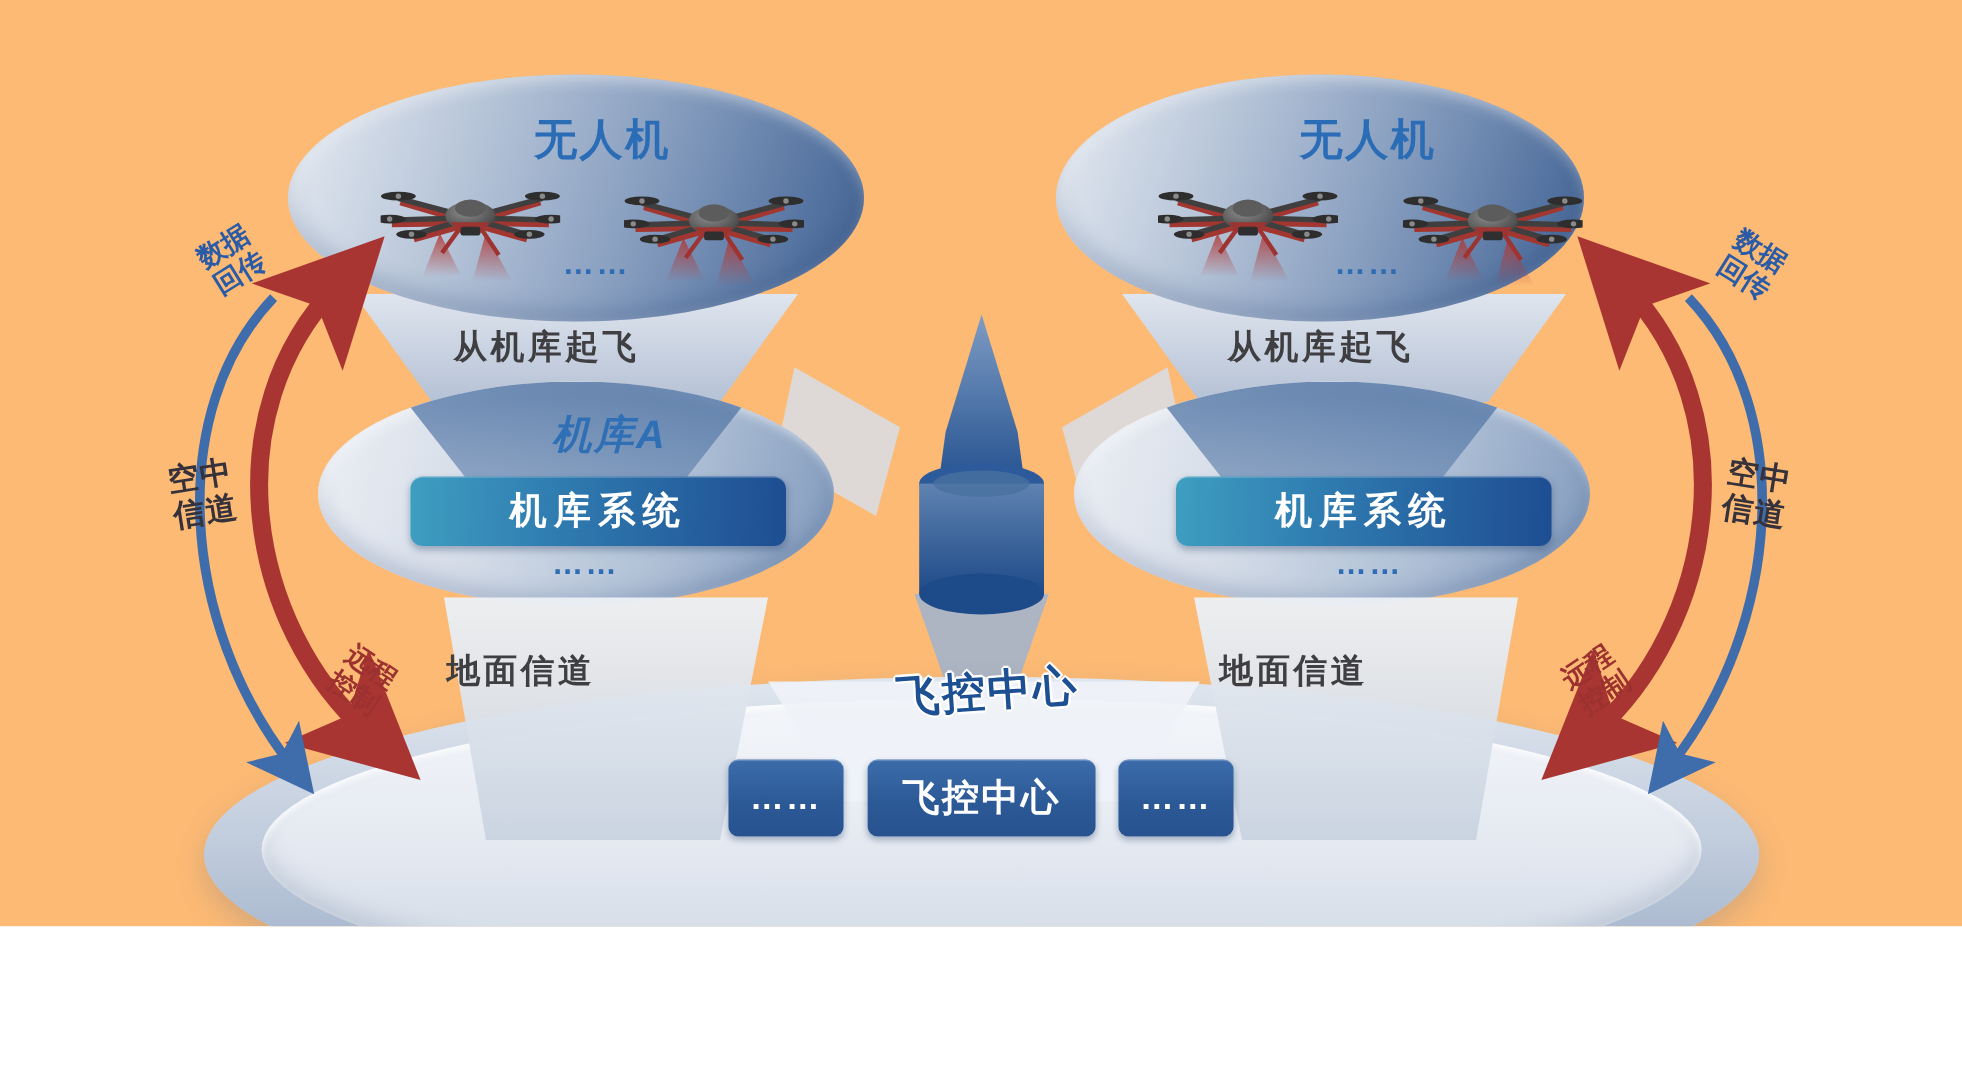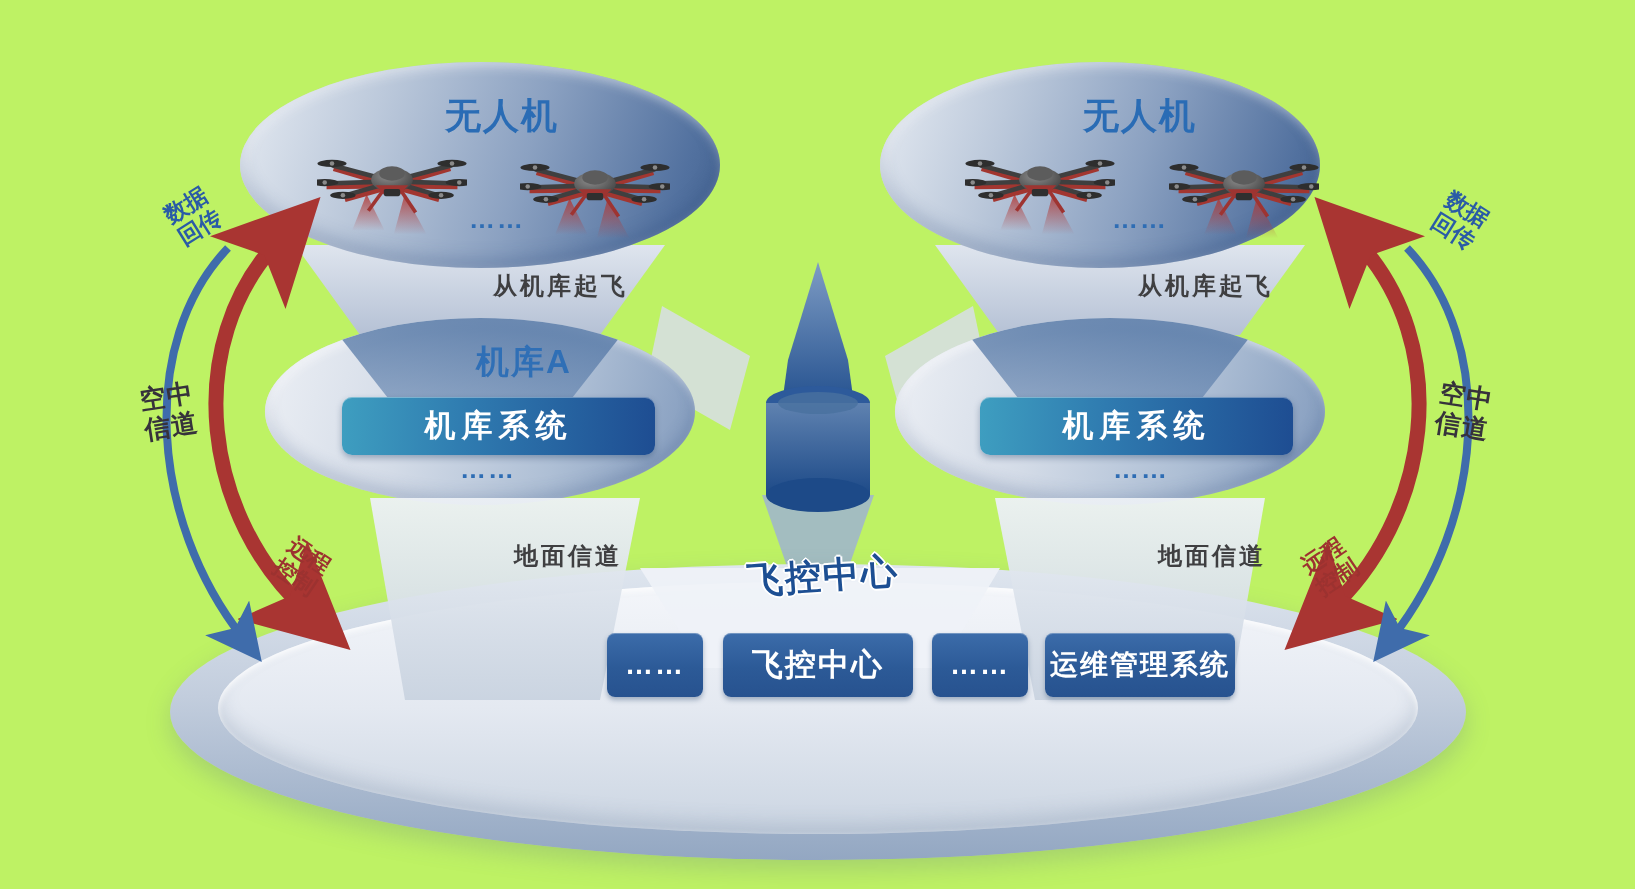--- a/index.html
+++ b/index.html
@@ -1,18 +1,18 @@
 <!DOCTYPE html>
 <html><head>
 <meta charset="utf-8">
 <style>
   html,body{margin:0;padding:0;background:#ffffff;}
   .canvas{
-    position:relative;width:1635px;height:889px;overflow:hidden;
-    font-family:"Liberation Sans",sans-serif;background:#bef264;
+    position:relative;width:1635px;height:772px;overflow:hidden;
+    font-family:"Liberation Sans",sans-serif;background:#fdba74;
   }
   .layer{position:absolute;left:0;top:0;width:1635px;height:889px;pointer-events:none;}
   .abs{position:absolute;}
 
   
   .top-ell{
     border-radius:50%;
     background:linear-gradient(108deg,#e6ebf2 0%,#bcc9db 28%,#8ba1c1 58%,#52719f 88%,#42618f 100%);
     box-shadow:inset 0 -8px 18px rgba(40,70,120,.28), inset 4px 4px 12px rgba(255,255,255,.6);
   }
@@ -34,21 +34,21 @@
     box-shadow:0 10px 24px rgba(90,110,140,.25);
   }
   .plat-inner{
     border-radius:50%;
     background:linear-gradient(180deg,#f4f6fa 0%,#e4e9f1 50%,#cbd5e2 100%);
     box-shadow:inset 0 3px 6px rgba(255,255,255,.9), inset 0 -10px 18px rgba(110,130,160,.25);
   }
 
   
   .uav-title{font-size:36px;font-weight:bold;color:#2a6cb5;text-align:center;letter-spacing:2px;}
-  .dark-label{font-size:24px;font-weight:600;color:#3f3f41;text-align:right;letter-spacing:3px;}
+  .dark-label{font-size:28px;font-weight:600;color:#3f3f41;text-align:left;letter-spacing:3px;}
   .hangar-title{font-size:33px;font-weight:bold;color:#2f6fb6;text-align:center;letter-spacing:2px;}
   .dots-blue{font-size:26px;font-weight:bold;color:#2e6db4;text-align:center;letter-spacing:2px;line-height:10px;}
   .hangar-btn{
     border-radius:10px;display:flex;align-items:center;justify-content:center;
     background:linear-gradient(92deg,#3e9ec0 0%,#2f7bb0 40%,#1e4d92 100%);
     box-shadow:0 3px 6px rgba(30,60,100,.35), inset 0 1px 0 rgba(255,255,255,.35);
     color:#ffffff;font-size:31px;font-weight:bold;letter-spacing:6px;
   }
   .sys-btn{
     border-radius:8px;display:flex;align-items:center;justify-content:center;
@@ -173,42 +173,41 @@
 
   <div class="abs uav-title" style="left:402px;top:92px;width:200px;">无人机</div>
   <svg class="abs" style="left:317px;top:138px;width:150px;height:100px;">
       <use href="#drone"></use>
     </svg>
   <svg class="abs" style="left:520px;top:142px;width:150px;height:100px;">
       <use href="#drone"></use>
     </svg>
   <div class="abs dots-blue" style="left:437px;top:214px;width:120px;">……</div>
   <div class="abs dark-label" style="left:378px;top:270px;width:250px;">从机库起飞</div>
-  <div class="abs hangar-title" style="left:424px;top:340px;width:200px;">机库A</div>
+  <div class="abs hangar-title" style="left:408px;top:340px;width:200px;font-style:italic;">机库A</div>
   <div class="abs hangar-btn" style="left:342px;top:397px;width:313px;height:58px;">机库系统</div>
   <div class="abs dots-blue" style="left:428px;top:464px;width:120px;">……</div>
   <div class="abs dark-label" style="left:372px;top:540px;width:250px;">地面信道</div>
 
   <div class="abs uav-title" style="left:1040px;top:92px;width:200px;">无人机</div>
   <svg class="abs" style="left:965px;top:138px;width:150px;height:100px;">
       <use href="#drone"></use>
     </svg>
   <svg class="abs" style="left:1169px;top:142px;width:150px;height:100px;">
       <use href="#drone"></use>
     </svg>
   <div class="abs dots-blue" style="left:1080px;top:214px;width:120px;">……</div>
   <div class="abs dark-label" style="left:1023px;top:270px;width:250px;">从机库起飞</div>
   <div class="abs hangar-btn" style="left:980px;top:397px;width:313px;height:58px;">机库系统</div>
   <div class="abs dots-blue" style="left:1081px;top:464px;width:120px;">……</div>
   <div class="abs dark-label" style="left:1016px;top:540px;width:250px;">地面信道</div>
 
   <div class="abs sys-btn" style="left:607px;top:633px;width:96px;height:64px;">……</div>
   <div class="abs sys-btn" style="left:723px;top:633px;width:190px;height:64px;font-size:31px;">飞控中心</div>
   <div class="abs sys-btn" style="left:932px;top:633px;width:96px;height:64px;">……</div>
-  <div class="abs sys-btn" style="left:1045px;top:633px;width:190px;height:64px;">运维管理系统</div>
 
   <svg class="layer" viewBox="0 0 1635 889">
     <defs>
       <marker id="mRed" markerWidth="7" markerHeight="7" refX="3.2" refY="3.5" orient="auto" markerUnits="strokeWidth">
         <path d="M0,0 L7,3.5 L0,7 L1.6,3.5 z" fill="#a93532"></path>
       </marker>
       <marker id="mRedS" markerWidth="7" markerHeight="7" refX="3.2" refY="3.5" orient="auto-start-reverse" markerUnits="strokeWidth">
         <path d="M0,0 L7,3.5 L0,7 L1.6,3.5 z" fill="#a93532"></path>
       </marker>
       <marker id="mBlue" markerWidth="7" markerHeight="7" refX="3.2" refY="3.5" orient="auto" markerUnits="strokeWidth">

